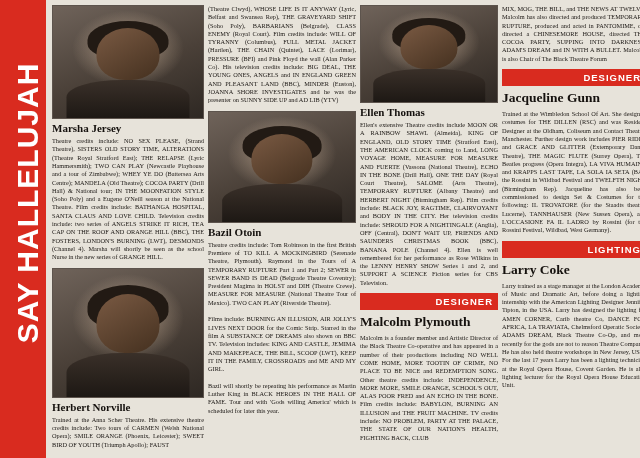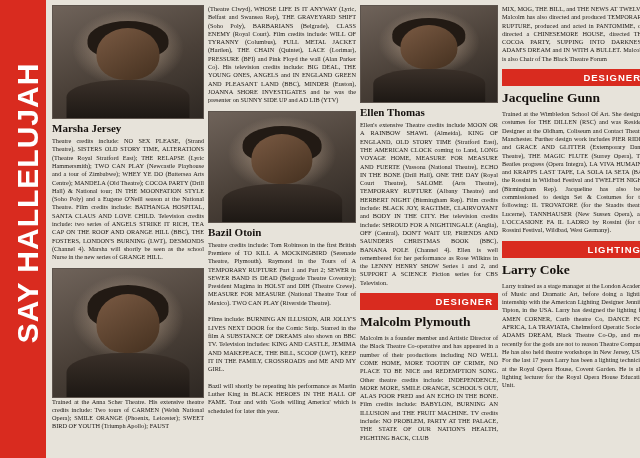--- a/index.html
+++ b/index.html
@@ -161,20 +161,21 @@
       <div class="caption-name">Marsha Jersey</div>
       <div class="body-text">Theatre credits include: NO SEX PLEASE, (Strand Theatre), SISTERS OLD STORY TIME, ALTERATIONS (Theatre Royal Stratford East); THE RELAPSE (Lyric Hammersmith); TWO CAN PLAY (Newcastle Playhouse and a tour of Zimbabwe); WHEY YE DO (Battersea Arts Centre); MANDELA (Old Theatre); COCOA PARTY (Drill Hall) &amp; National tour; IN THE MOONFATION STYLE (Soho Poly) and a Eugene O'Neill season at the National Theatre. Film credits include: BATHANGA HOSPITAL, SANTA CLAUS AND LOVE CHILD. Television credits include: two series of ANGELS STRIKE IT RICH, TEA CAP ON THE ROOF AND ORANGE HILL (BBC), THE FOSTERS, LONDON'S BURNING (LWT), DESMONDS (Channel 4). Marsha will shortly be seen as the school Nurse in the new series of GRANGE HILL.</div>
 
       <div class="spacer6"></div>
       <div class="photo" style="height:128px">
         <div class="vignette"></div>
         <div class="hair"></div>
         <div class="head"></div>
         <div class="body"></div>
       </div>
+      <div class="caption-name">Herbert Norville</div>
       <div class="body-text">Trained at the Anna Scher Theatre. His extensive theatre credits include: Two tours of CARMEN (Welsh National Opera); SMILE ORANGE (Phoenix, Leicester); SWEET BIRD OF YOUTH (Triumph Apollo); FAUST</div>
     </div>
 
     <div class="col col2 pad">
       <div class="body-text">(Theatre Clwyd), WHOSE LIFE IS IT ANYWAY (Lyric, Belfast and Swansea Rep), THE GRAVEYARD SHIFT (Soho Poly), BARBARIANS (Belgrade), CLASS ENEMY (Royal Court). Film credits include: WILL OF TYRANNY (Columbus), FULL METAL JACKET (Hartlen), THE CHAIN (Quintet), LACE (Lorimar), PRESSURE (BFI) and Pink Floyd the wall (Alan Parker Co). His television credits include: BIG DEAL, THE YOUNG ONES, ANGELS and IN ENGLAND GREEN AND PLEASANT LAND (BBC), MINDER (Euston), JOANNA SHORE INVESTIGATES and he was the presenter on SUNNY SIDE UP and AD LIB (YTV)</div>
       <div class="spacer6"></div>
       <div class="photo" style="height:110px">
         <div class="vignette"></div>
         <div class="hair"></div>
         <div class="head"></div>

